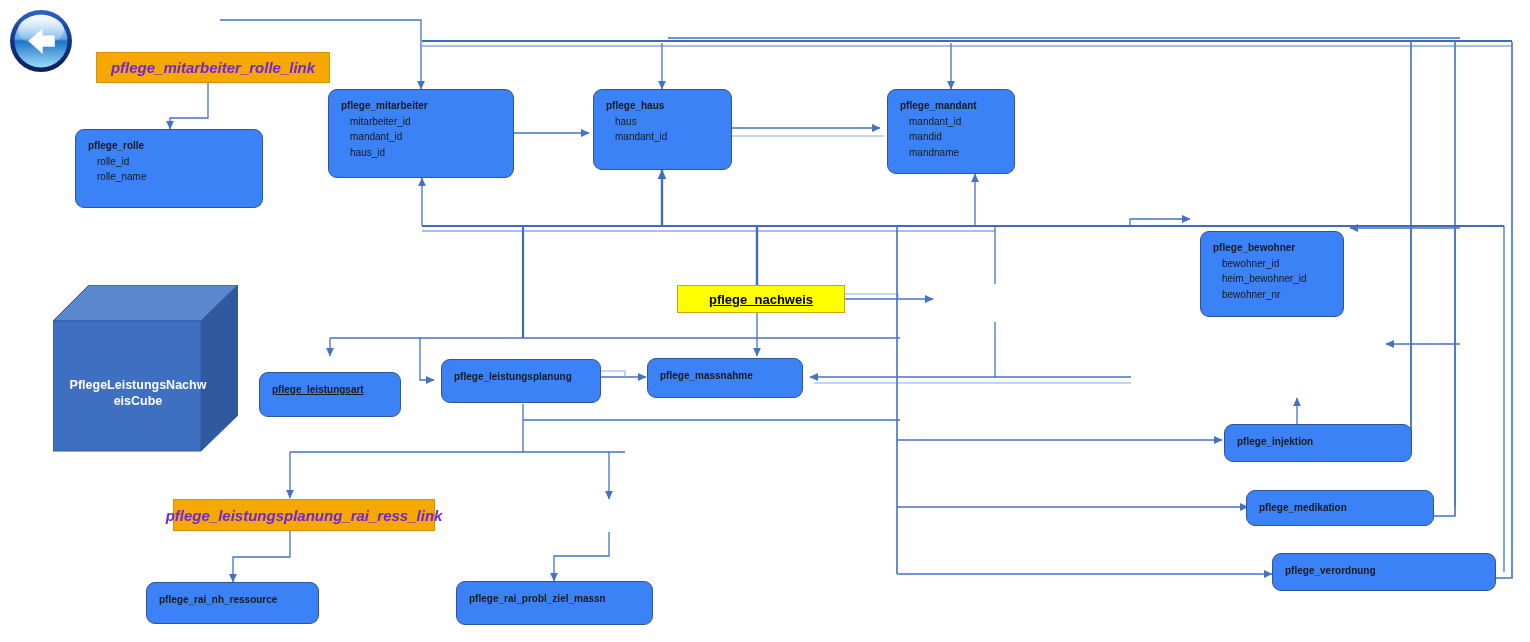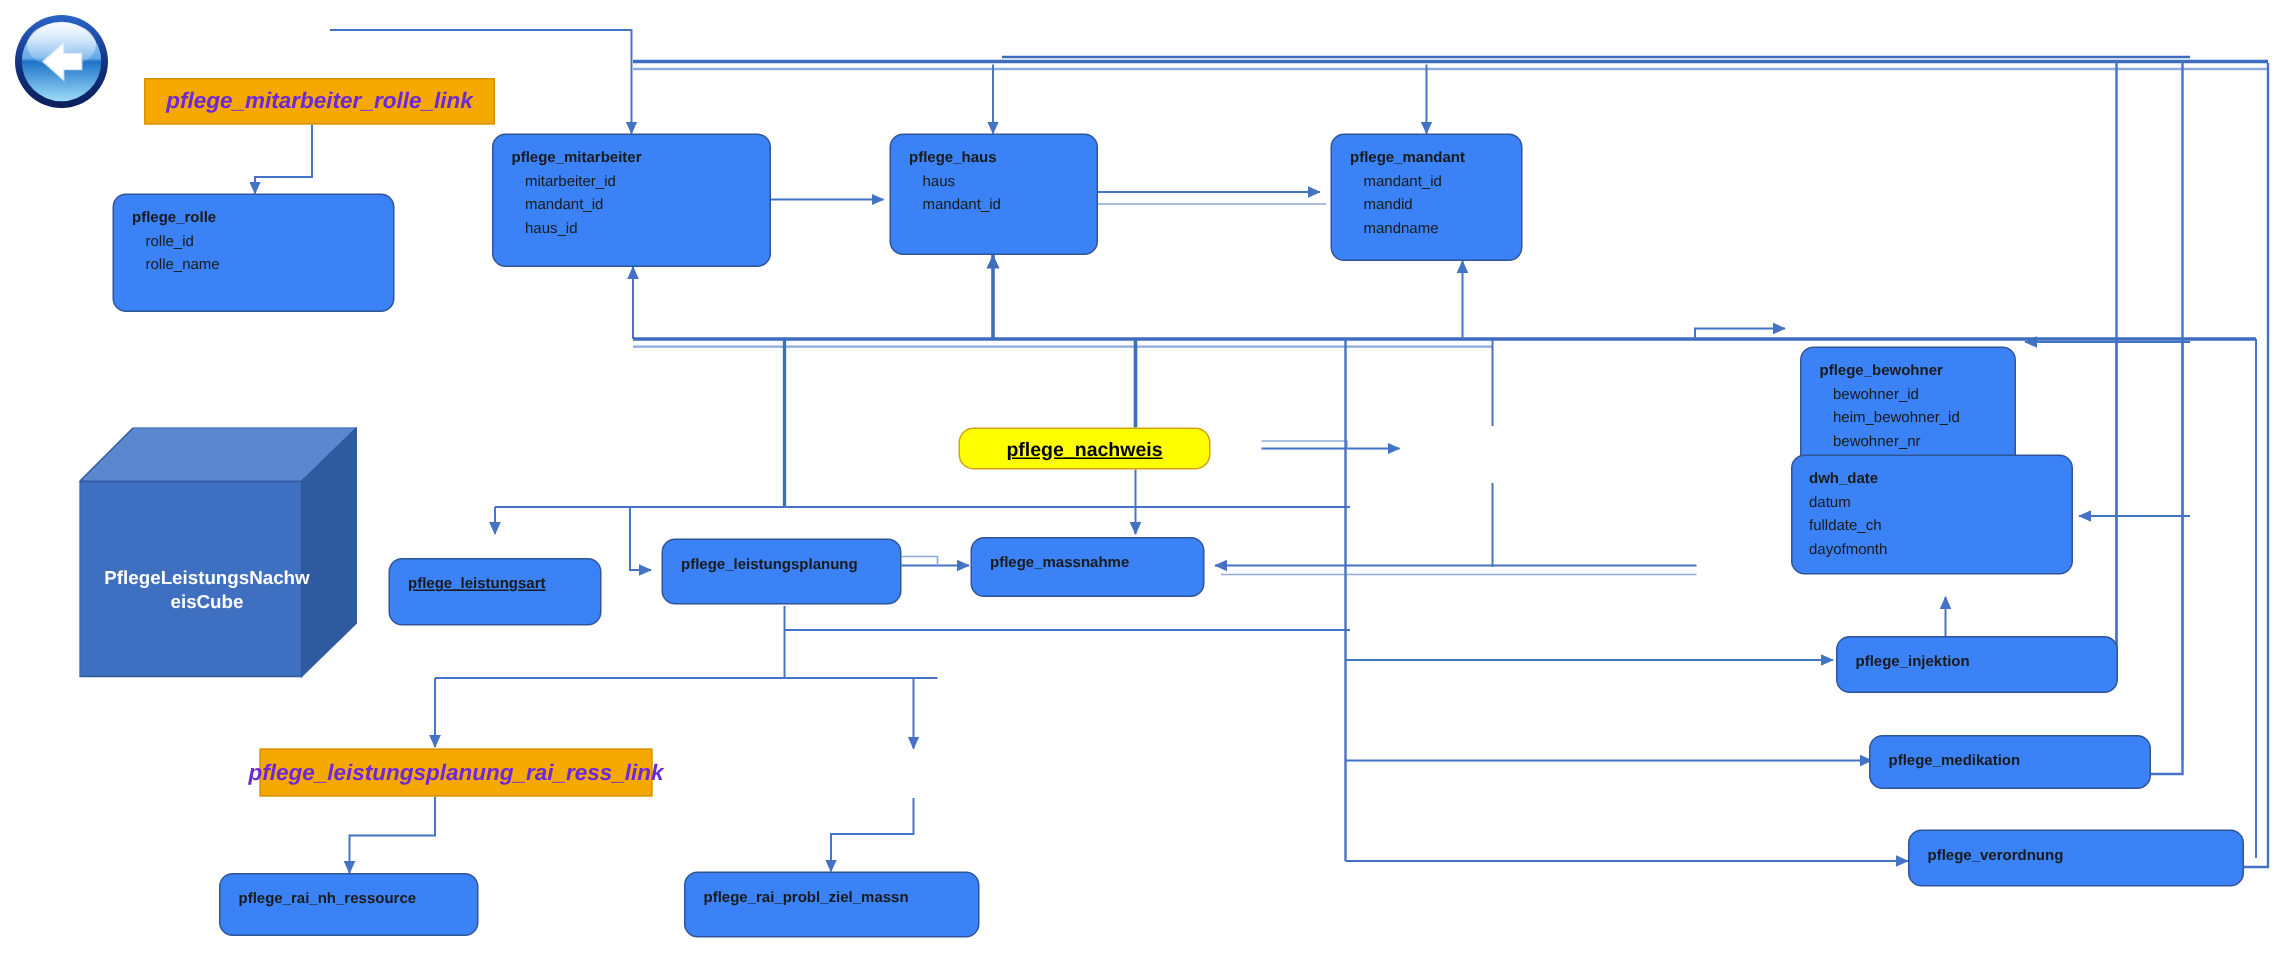--- a/index.html
+++ b/index.html
@@ -258,21 +258,21 @@
   <div class="linknode" style="left:96px;top:52px;width:234px;height:31px;">
     <span>pflege_mitarbeiter_rolle_link</span>
   </div>
 
 
   <div class="linknode" style="left:173px;top:499px;width:262px;height:32px;">
     <span>pflege_leistungsplanung_rai_ress_link</span>
   </div>
 
 
-  <div class="factnode" style="left:639px;top:285px;width:168px;height:28px;border-radius:10px;">
+  <div class="factnode" style="left:677px;top:285px;width:168px;height:28px;">
     <span>pflege_nachweis</span>
   </div>
 
   <div class="node" style="left:75px;top:129px;width:188px;height:79px;">
     <span class="tname">pflege_rolle</span>
     <span class="fld">rolle_id</span>
     <span class="fld">rolle_name</span>
   </div>
 
   <div class="node" style="left:328px;top:89px;width:186px;height:89px;">
@@ -295,26 +295,20 @@
     <span class="fld">mandname</span>
   </div>
 
   <div class="node" style="left:1200px;top:183px;width:144px;height:86px;margin-top:48px;">
     <span class="tname">pflege_bewohner</span>
     <span class="fld">bewohner_id</span>
     <span class="fld">heim_bewohner_id</span>
     <span class="fld">bewohner_nr</span>
   </div>
 
-  <div class="node" style="left:1194px;top:303px;width:188px;height:80px;padding-left:11px;">
-    <span class="tname">dwh_date</span>
-    <span class="fld" style="padding-left:0;">datum</span>
-    <span class="fld" style="padding-left:0;">fulldate_ch</span>
-    <span class="fld" style="padding-left:0;">dayofmonth</span>
-  </div>
 
   <div class="node plain" style="left:259px;top:372px;width:142px;height:45px;text-decoration:underline;">
     <span class="tname">pflege_leistungsart</span>
   </div>
 
   <div class="node plain" style="left:441px;top:359px;width:160px;height:44px;">
     <span class="tname">pflege_leistungsplanung</span>
   </div>
 
   <div class="node plain" style="left:647px;top:358px;width:156px;height:40px;">

